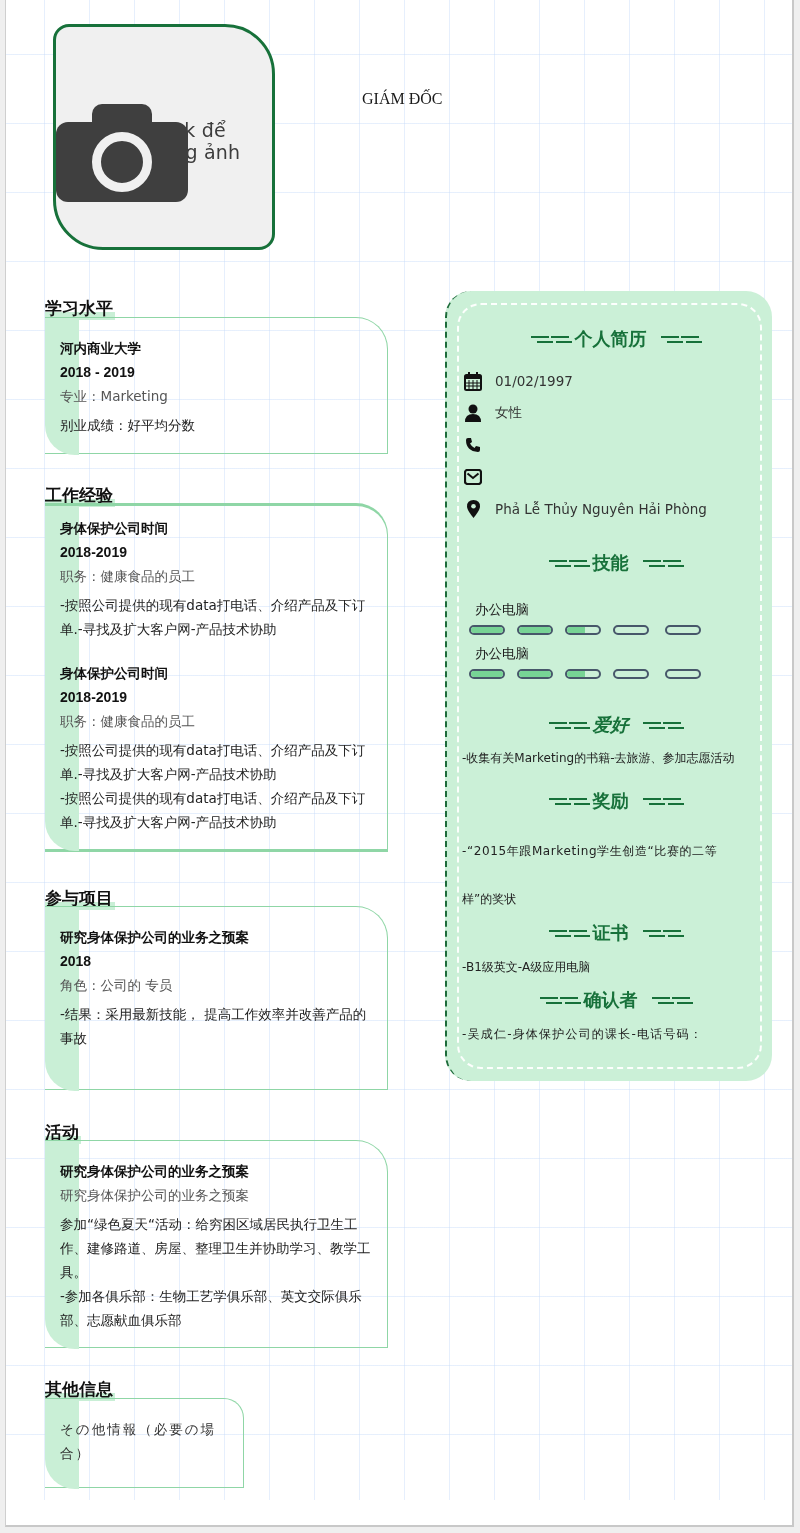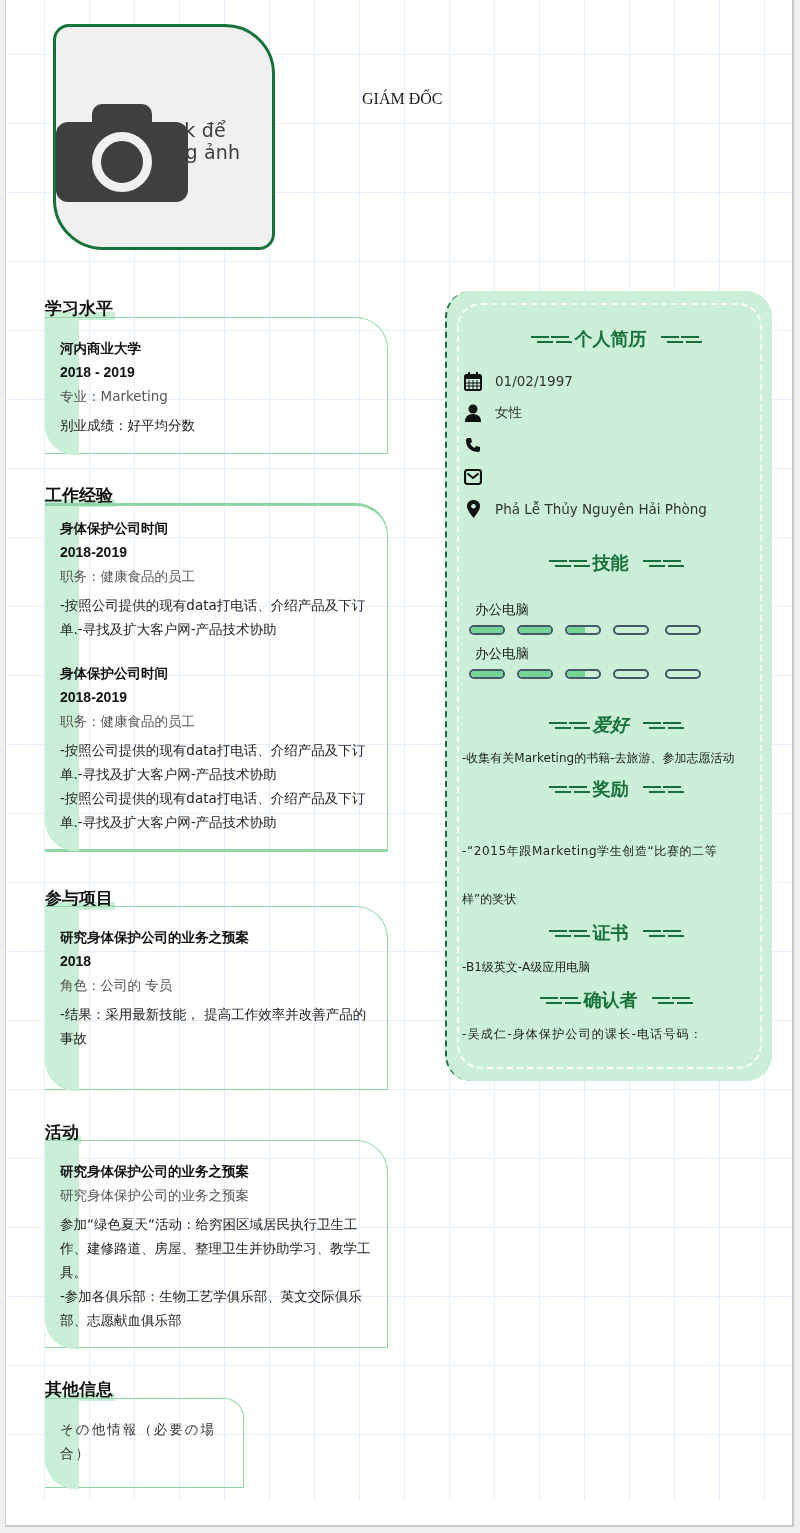--- a/index.html
+++ b/index.html
@@ -248,21 +248,21 @@
       <div class="pill gap-lg"></div>
     </div>
 
     <div class="p-heading" style="top:422px;font-style:italic;">
       <span class="deco"></span>
       <span>爱好</span>
       <span class="deco"></span>
     </div>
     <div class="p-text" style="top:455px;">-收集有关Marketing的书籍-去旅游、参加志愿活动</div>
 
-    <div class="p-heading" style="top:486px;align-items:center;">
+    <div class="p-heading" style="top:498px;align-items:center;">
       <span class="deco"></span>
       <span>奖励</span>
       <span class="deco"></span>
     </div>
     <div class="p-text" style="top:548px;letter-spacing:0.6px;">-“2015年跟Marketing学生创造“比赛的二等</div>
     <div class="p-text" style="top:596px;">样”的奖状</div>
 
     <div class="p-heading" style="top:630px;">
       <span class="deco"></span>
       <span>证书</span>

